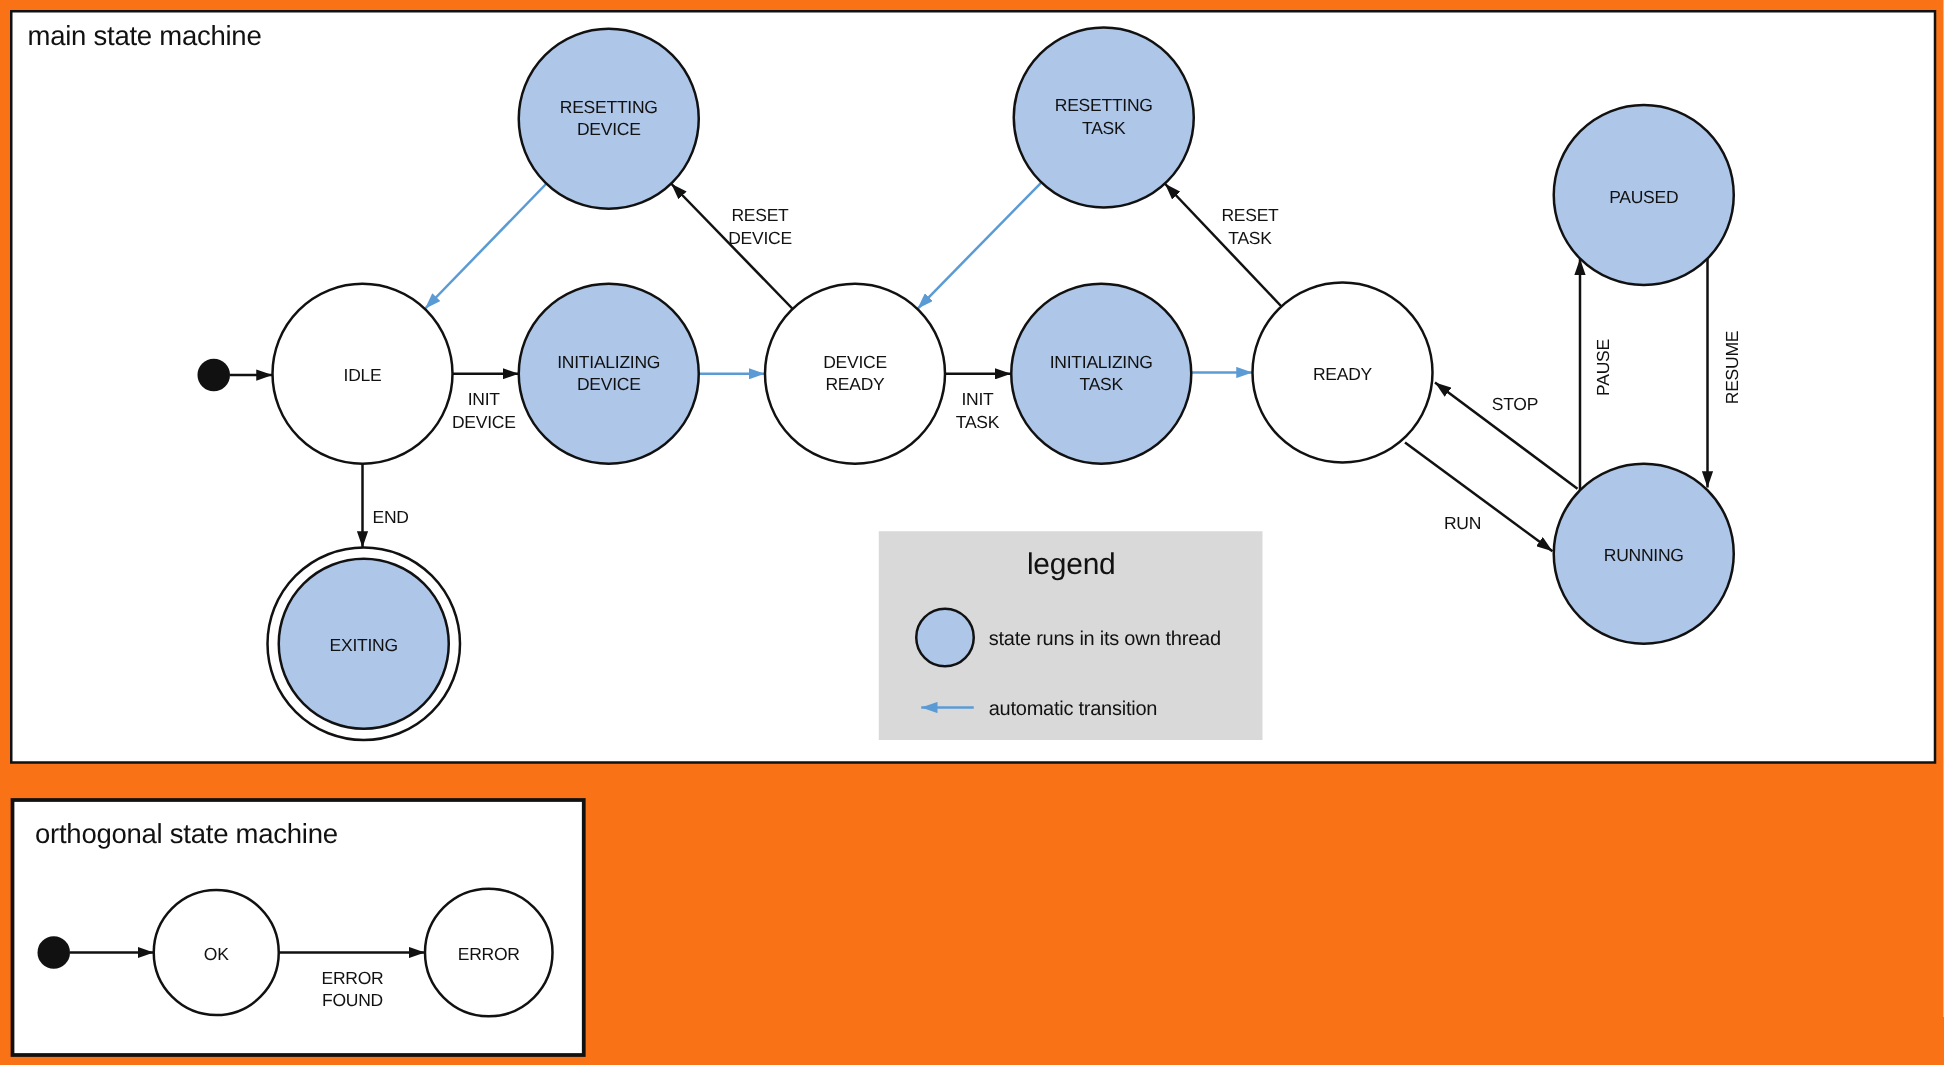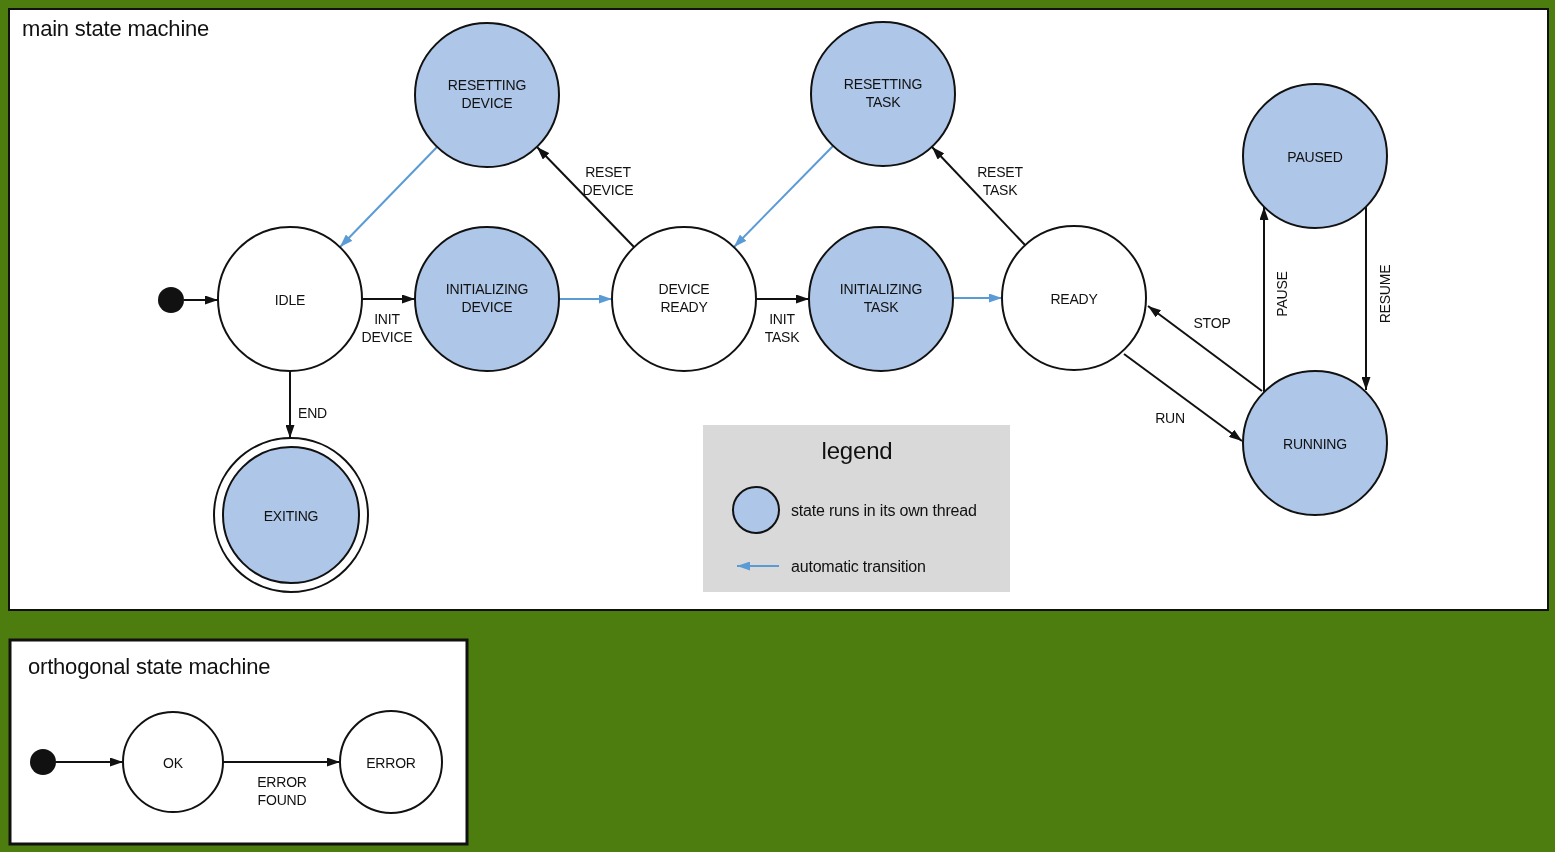--- a/index.html
+++ b/index.html
@@ -1,16 +1,16 @@
 <!DOCTYPE html>
 <html><head>
 <meta charset="utf-8">
 <style>
   html,body{margin:0;padding:0;background:#ffffff;}
-  .stage{position:relative;width:1555px;height:852px;background:#4d7c0f;overflow:hidden;}
+  .stage{position:relative;width:1555px;height:852px;background:#f97316;overflow:hidden;}
   svg text{font-family:"Liberation Sans",sans-serif;fill:#111111;letter-spacing:-0.2px;}
   .box{fill:#ffffff;stroke:#111111;stroke-width:2;}
   .box-thick{fill:#ffffff;stroke:#111111;stroke-width:3;}
   .diagram-title{font-size:22px;text-anchor:start;}
   .state{stroke:#111111;stroke-width:2;fill:#ffffff;}
   .threaded{fill:#aec6e8;}
   .initial-dot{fill:#111111;stroke:none;}
   .state-label{font-size:14px;text-anchor:middle;}
   .edge{stroke:#111111;stroke-width:2;fill:none;}
   .edge-auto{stroke:#5b9bd5;stroke-width:2;fill:none;}

